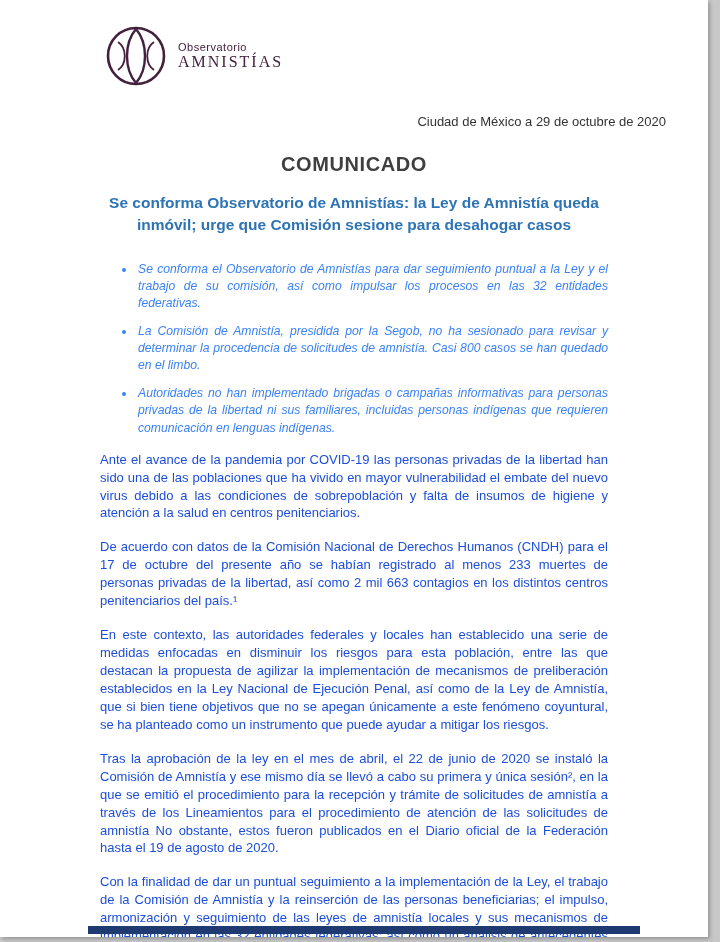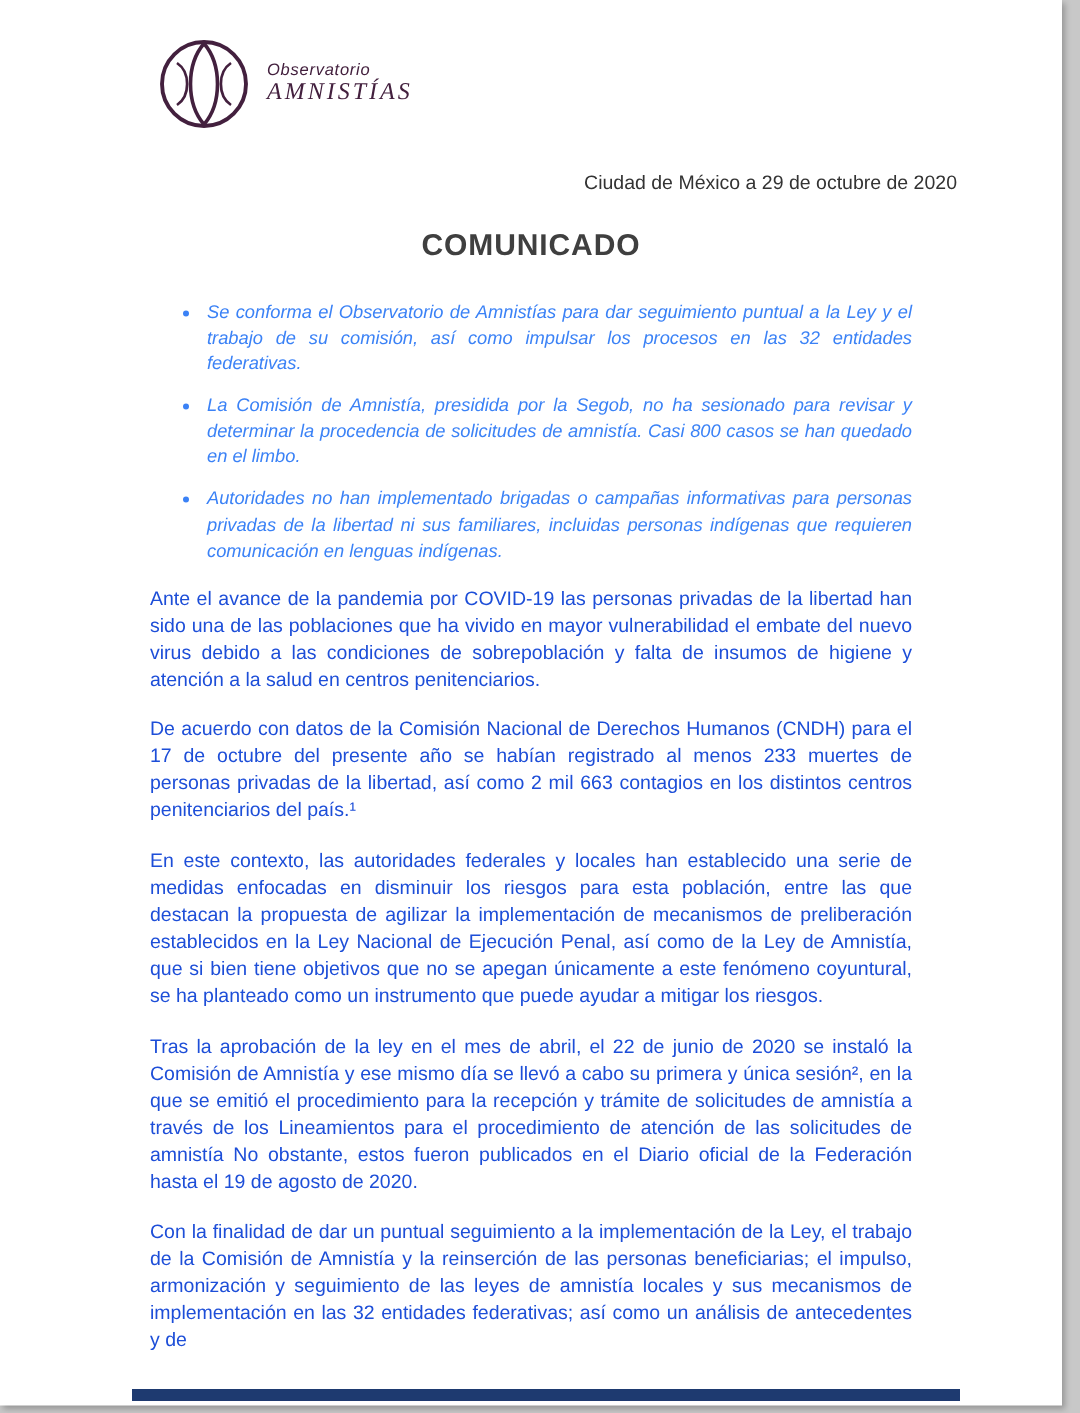--- a/index.html
+++ b/index.html
@@ -19,36 +19,36 @@
     box-shadow: 2px 2px 4px rgba(0,0,0,0.25);
   }
   
   .logo-row {
     margin: 24px 0 0 104px;
     display: flex;
     align-items: center;
     gap: 10px;
   }
   .logo-icon svg { display: block; }
-  .logo-text { display: flex; flex-direction: column; line-height: 1.1; font-style: italic; }
+  .logo-text { display: flex; flex-direction: column; line-height: 1.1; }
   .logo-top {
     font-size: 11px;
     color: #43203e;
     letter-spacing: 0.5px;
   }
   .logo-bottom {
     font-family: "Liberation Serif", serif;
     font-size: 16px;
     color: #43203e;
     letter-spacing: 2px;
     font-weight: 500;
   }
   
   .dateline {
-    margin: 26px 70px 0 0;
+    margin: 26px 42px 0 0;
     text-align: right;
     font-size: 13px;
     color: #333333;
   }
   
   .doc-title {
     margin-top: 24px;
     text-align: center;
     font-size: 20px;
     font-weight: 700;
@@ -117,20 +117,21 @@
       <span class="logo-text">
         <span class="logo-top">Observatorio</span>
         <span class="logo-bottom">AMNISTÍAS</span>
       </span>
     </div>
 
     <div class="dateline">Ciudad de México a 29 de octubre de 2020</div>
 
     <h1 class="doc-title">COMUNICADO</h1>
 
+    <h2 class="doc-headline">Se conforma Observatorio de Amnistías: la Ley de Amnistía queda inmóvil; urge que Comisión sesione para desahogar casos</h2>
 
     <ul class="bullet-list">
       <li>
         <span>Se conforma el Observatorio de Amnistías para dar seguimiento puntual a la Ley y el trabajo de su comisión, así como impulsar los procesos en las 32 entidades federativas.</span>
       </li>
       <li>
         <span>La Comisión de Amnistía, presidida por la Segob, no ha sesionado para revisar y determinar la procedencia de solicitudes de amnistía. Casi 800 casos se han quedado en el limbo.</span>
       </li>
       <li>
         <span>Autoridades no han implementado brigadas o campañas informativas para personas privadas de la libertad ni sus familiares, incluidas personas indígenas que requieren comunicación en lenguas indígenas.</span>

